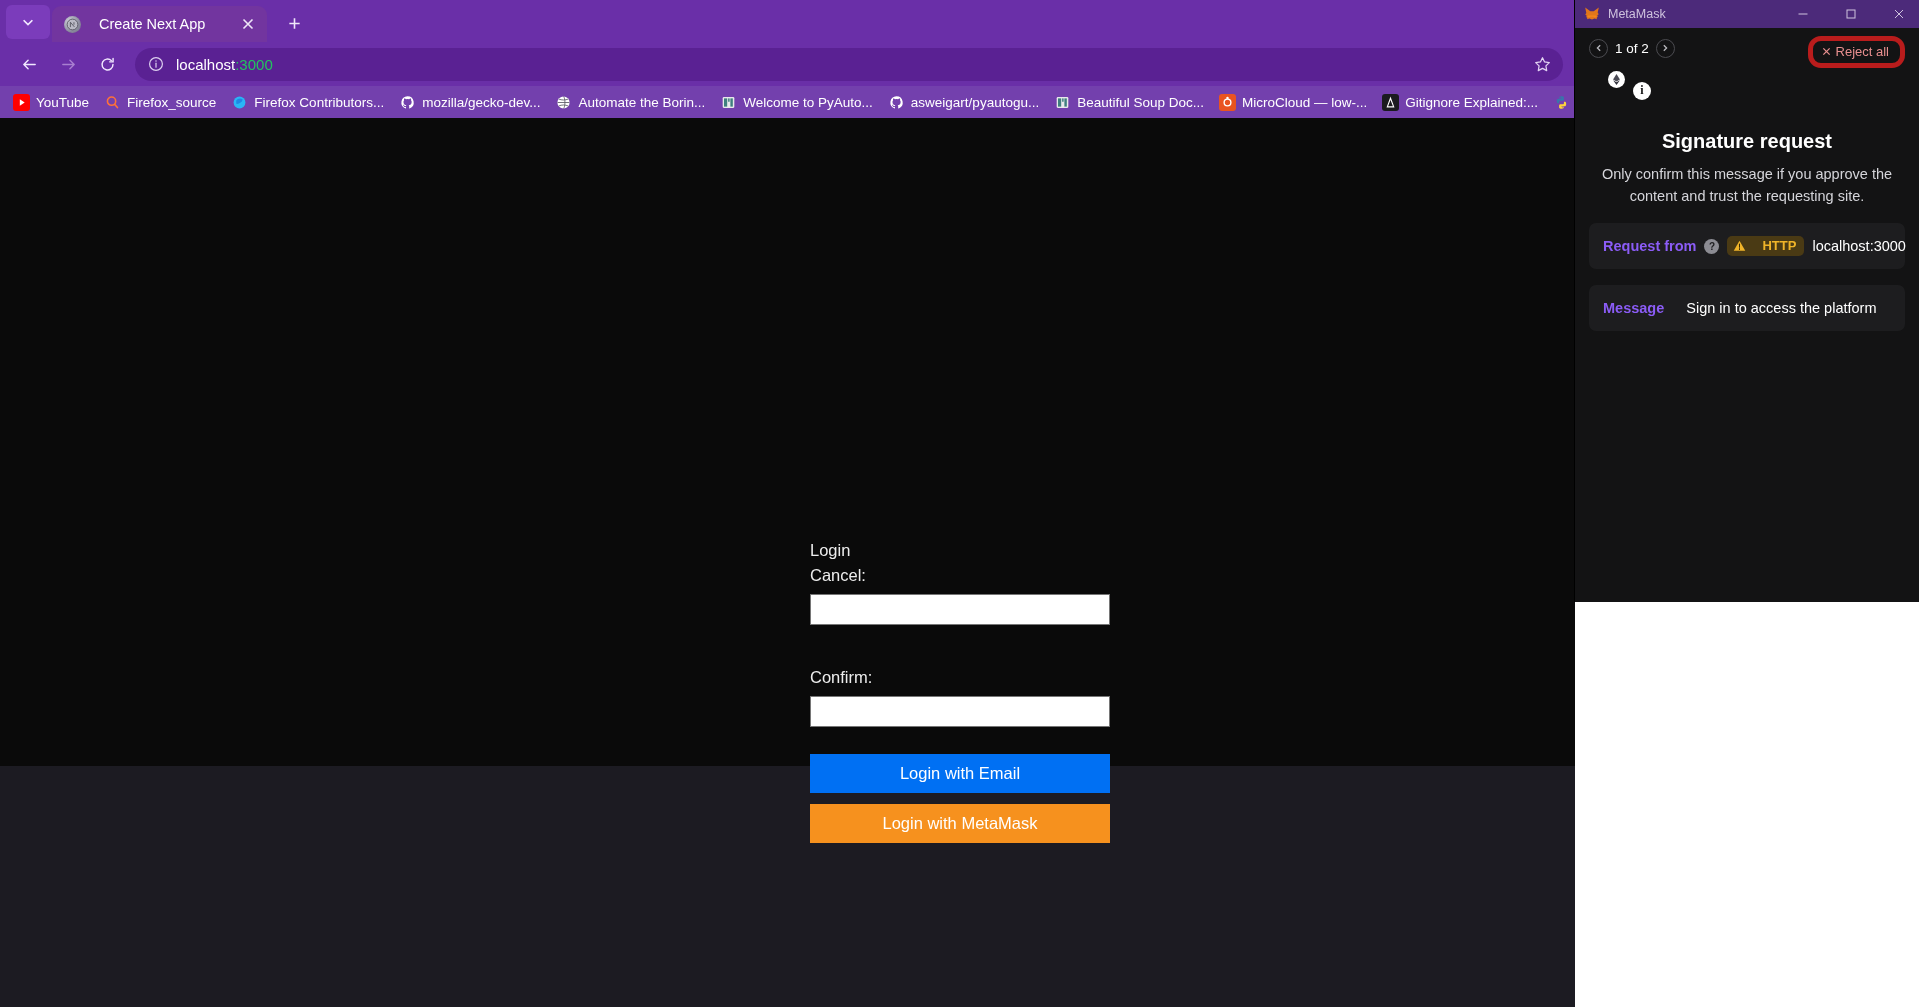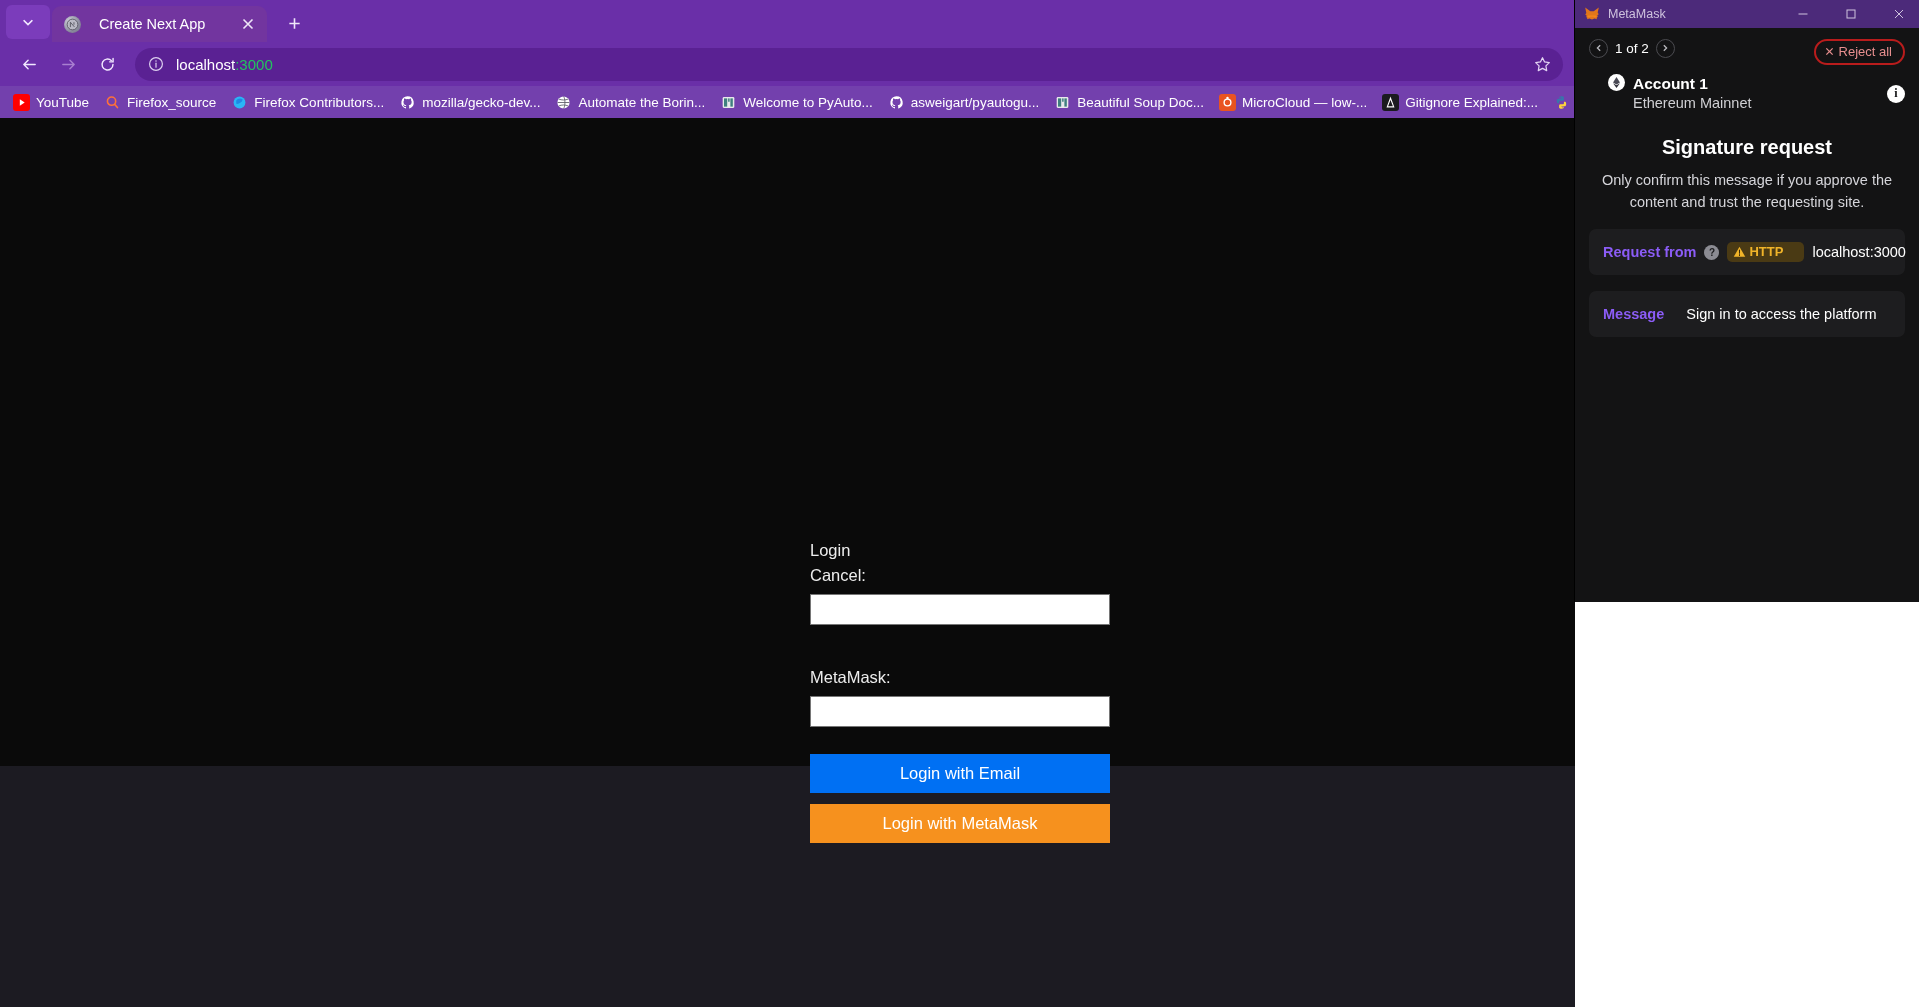--- a/index.html
+++ b/index.html
@@ -213,21 +213,21 @@
   .pager .parrow {
     width: 19px; height: 19px; border-radius: 50%;
     border: 1px solid #4b4b50;
     display: flex; align-items: center; justify-content: center;
     color: #b8b8bd;
   }
   .pager .parrow svg { width: 8px; height: 8px; }
   .pager .ptext { color: #ffffff; font-size: 13.5px; padding: 0 2px; }
   .rejectall {
     margin-left: auto;
-    border: 2px solid #b91c1c;
+    border: 5px solid #b91c1c;
     border-radius: 13px;
     padding: 3px 11px 4px 9px;
     color: #e88f8f; font-size: 13px;
     display: flex; align-items: center; gap: 5px; margin-top: 8px;
   }
   .rejectall svg { width: 9px; height: 9px; }
 
   .mm-account {
     display: flex; align-items: center;
     padding: 6px 14px 2px 14px;
@@ -278,22 +278,22 @@
   .mm-card .ckey { color: #8b5cf6; font-size: 14.5px; font-weight: bold; white-space: nowrap; }
   .qmark {
     width: 15px; height: 15px; border-radius: 50%;
     background: #8c8c93; color: #1d1d1f;
     display: flex; align-items: center; justify-content: center;
     font-size: 10px; font-weight: bold; flex: 0 0 auto;
   }
   .http-chip {
     background: #4a3a14;
     border-radius: 5px;
-    padding: 2px 21px 3px 6px;
-    display: flex; align-items: center; gap: 3px;
+    padding: 2px 8px 3px 6px;
+    display: flex; align-items: center; gap: 16px;
     color: #f0b429; font-size: 13px; font-weight: bold;
     flex: 0 0 auto;
   }
   .http-chip .warn { width: 13px; height: 12px; flex: 0 0 auto; }
   .cval { color: #ffffff; font-size: 14.5px; }
   .mm-card.message { padding: 15px 14px; gap: 22px; }
   .mm-card.message .cval { font-size: 14.5px; }
 
   .mm-footer {
     flex: 0 0 auto;
@@ -485,21 +485,21 @@
         </span>
 
       </div>
     </div>
 
     <div class="page">
       <div class="loginform">
         <div class="heading">Login</div>
         <div class="flabel">Cancel:</div>
         <input type="text" value="" placeholder="" style="">
-        <div class="flabel pwlabel">MetaMask:</div>
+        <div class="flabel pwlabel">Confirm:</div>
         <input type="password" value="" placeholder="" style="">
         <button class="btn-primary">Login with Email</button>
         <button class="btn-metamask">Login with MetaMask</button>
       </div>
     </div>
   </div>
 
   <div class="mm-belowfill"></div>
 
   <div class="mm">
@@ -556,24 +556,20 @@
     <div class="mm-account">
       <span class="avatar-wrap">
         <span class="avatar"><span class="q1"></span></span>
         <span class="avatar-badge">
           <svg viewBox="0 0 10 12">
               <path d="M5 0L1.2 6 5 8.2 8.8 6z" fill="#4a4a55"></path>
               <path d="M5 9L1.2 6.8 5 12l3.8-5.2z" fill="#2e2e38"></path>
             </svg>
         </span>
       </span>
-      <span class="acct-text">
-        <span class="acct-name" style="display:block">Account 1</span>
-        <span class="acct-net" style="display:block">Ethereum Mainnet</span>
-      </span>
       <span class="infoicon">i</span>
     </div>
 
     <div class="mm-body">
       <div class="mm-h1">Signature request</div>
       <div class="mm-sub">Only confirm this message if you approve the content and trust the requesting site.</div>
 
       <div class="mm-card">
         <span class="ckey">Request from</span>
         <span class="qmark">?</span>

